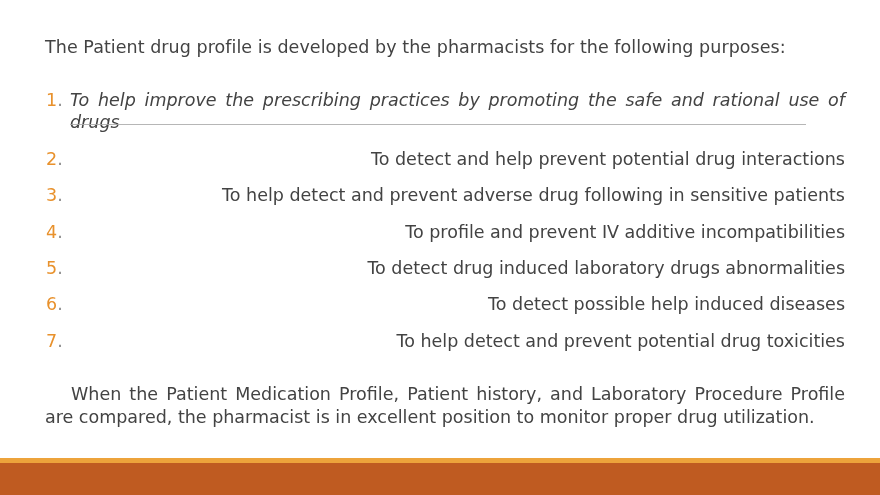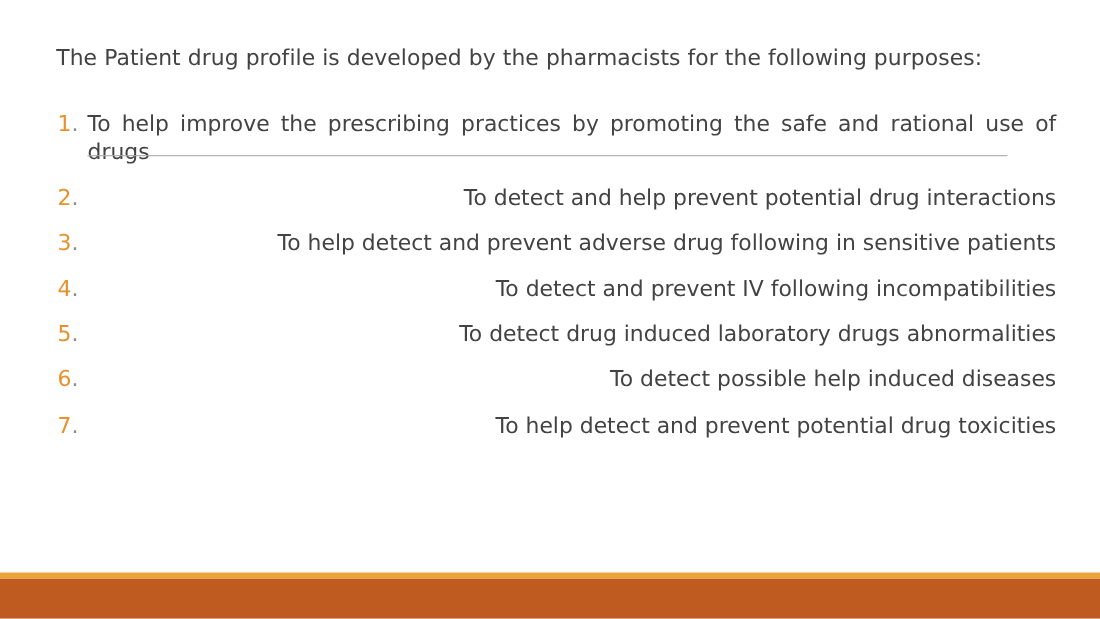--- a/index.html
+++ b/index.html
@@ -72,20 +72,21 @@
     color: #8c8c8c;
   }
   .purpose-item .body {
     display: block;
     text-align: right;
   }
   
   .purpose-item.justified .body {
     text-align: justify;
     text-justify: inter-word;
+    font-style: italic;
   }
 
   
   .stray-rule {
     position: absolute;
     left: 70px;
     top: 124px;
     width: 736px;
     height: 1px;
     background: #a9a9a9;
@@ -155,21 +156,21 @@
       <span class="body">To detect and help prevent potential drug interactions</span>
     </li>
 
     <li class="purpose-item">
       <span class="num"><span>3</span><span class="dot">.</span></span>
       <span class="body">To help detect and prevent adverse drug following in sensitive patients</span>
     </li>
 
     <li class="purpose-item">
       <span class="num"><span>4</span><span class="dot">.</span></span>
-      <span class="body">To detect and prevent IV following incompatibilities</span>
+      <span class="body">To profile and prevent IV additive incompatibilities</span>
     </li>
 
     <li class="purpose-item">
       <span class="num"><span>5</span><span class="dot">.</span></span>
       <span class="body">To detect drug induced laboratory drugs abnormalities</span>
     </li>
 
     <li class="purpose-item">
       <span class="num"><span>6</span><span class="dot">.</span></span>
       <span class="body">To detect possible help induced diseases</span>
@@ -177,19 +178,22 @@
 
     <li class="purpose-item">
       <span class="num"><span>7</span><span class="dot">.</span></span>
       <span class="body">To help detect and prevent potential drug toxicities</span>
     </li>
 
   </ul>
 
   <div class="stray-rule"></div>
 
+  <div class="closing-block">
+    <p class="closing-text">When the Patient Medication Profile, Patient history, and Laboratory Procedure Profile are compared, the pharmacist is in excellent position to monitor proper drug utilization.</p>
+  </div>
 
   <div class="footer-bars">
     <div class="bar-thin"></div>
     <div class="bar-thick"></div>
   </div>
 
 </div>
 
 </body></html>

